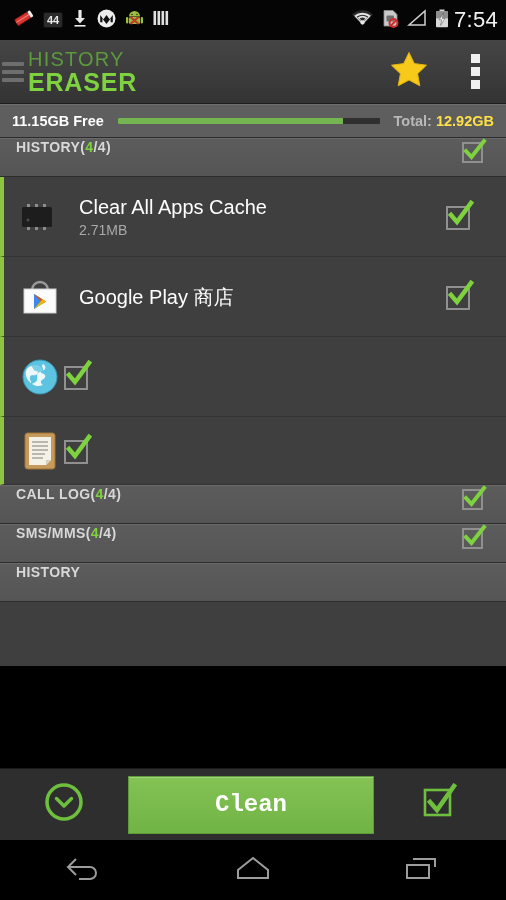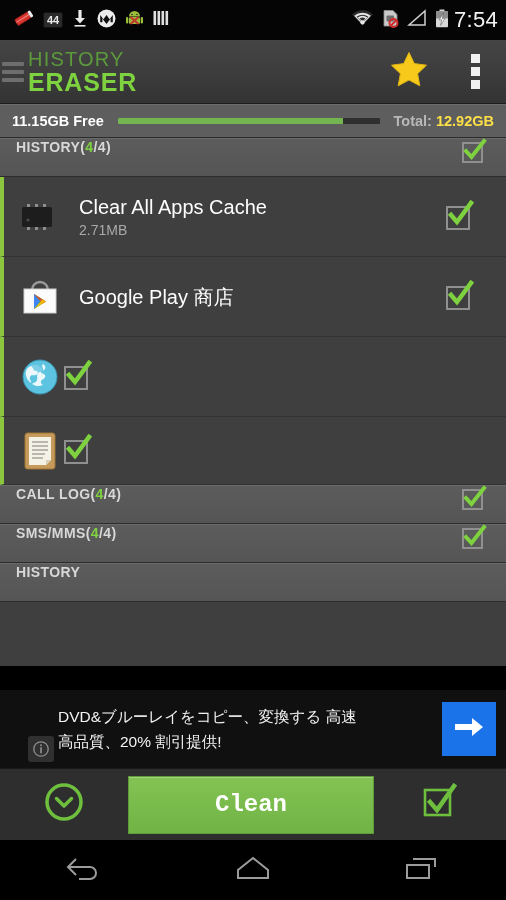--- a/index.html
+++ b/index.html
@@ -447,40 +447,20 @@
       </span>
     </div>
 
     <div class="group">
       <span class="group-title"><span>HISTORY</span><span class="hi"></span><span></span></span>
     </div>
 
     <div class="blank-area" style="height:46px"></div>
   </div>
 
-  <div class="ad">
-    <div class="ad-info">
-      <svg width="18" height="18" viewBox="0 0 18 18">
-        <circle cx="9" cy="9" r="7.2" fill="none" stroke="#8e8e8e" stroke-width="1.3"></circle>
-        <circle cx="9" cy="5.3" r="1" fill="#8e8e8e"></circle>
-        <rect x="8.2" y="7.3" width="1.7" height="6" fill="#8e8e8e"></rect>
-      </svg>
-    </div>
-    <div class="ad-text">
-      <div>DVD&amp;ブルーレイをコピー、変換する 高速</div>
-      <div>高品質、20% 割引提供!</div>
-    </div>
-    <div class="ad-arrow">
-      <span>
-        <svg width="32" height="28" viewBox="0 0 32 28">
-          <path d="M2 11 L19 11 L19 5 L30 14 L19 23 L19 17 L2 17 Z" fill="#ffffff"></path>
-        </svg>
-      </span>
-    </div>
-  </div>
 
   <div class="bottombar">
     <div class="expand-btn">
       <span>
         <svg width="42" height="42" viewBox="0 0 42 42">
           <circle cx="21" cy="21" r="17" fill="none" stroke="#6fbf3f" stroke-width="3.5"></circle>
           <path d="M13.5 17.5 L21 25 L28.5 17.5" fill="none" stroke="#6fbf3f" stroke-width="3.5" stroke-linecap="round" stroke-linejoin="round"></path>
         </svg>
       </span>
     </div>

